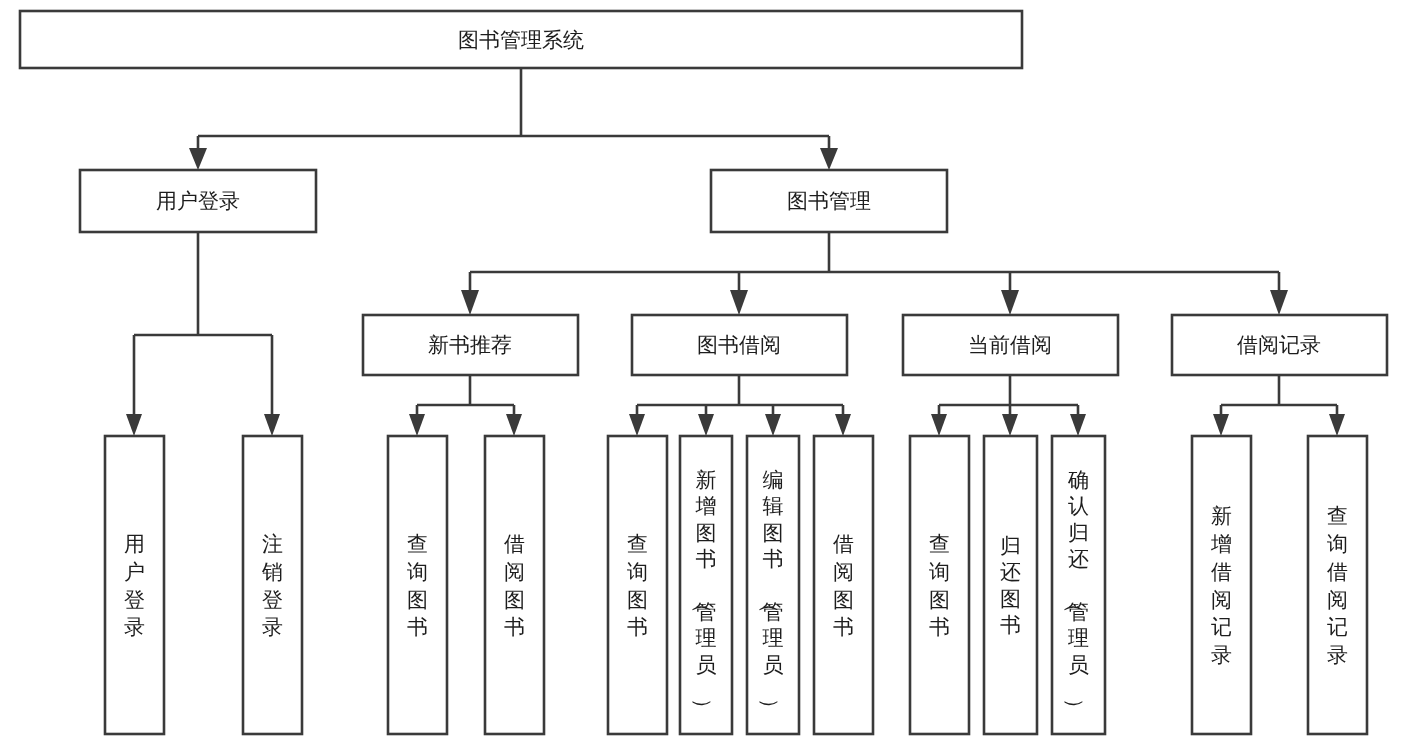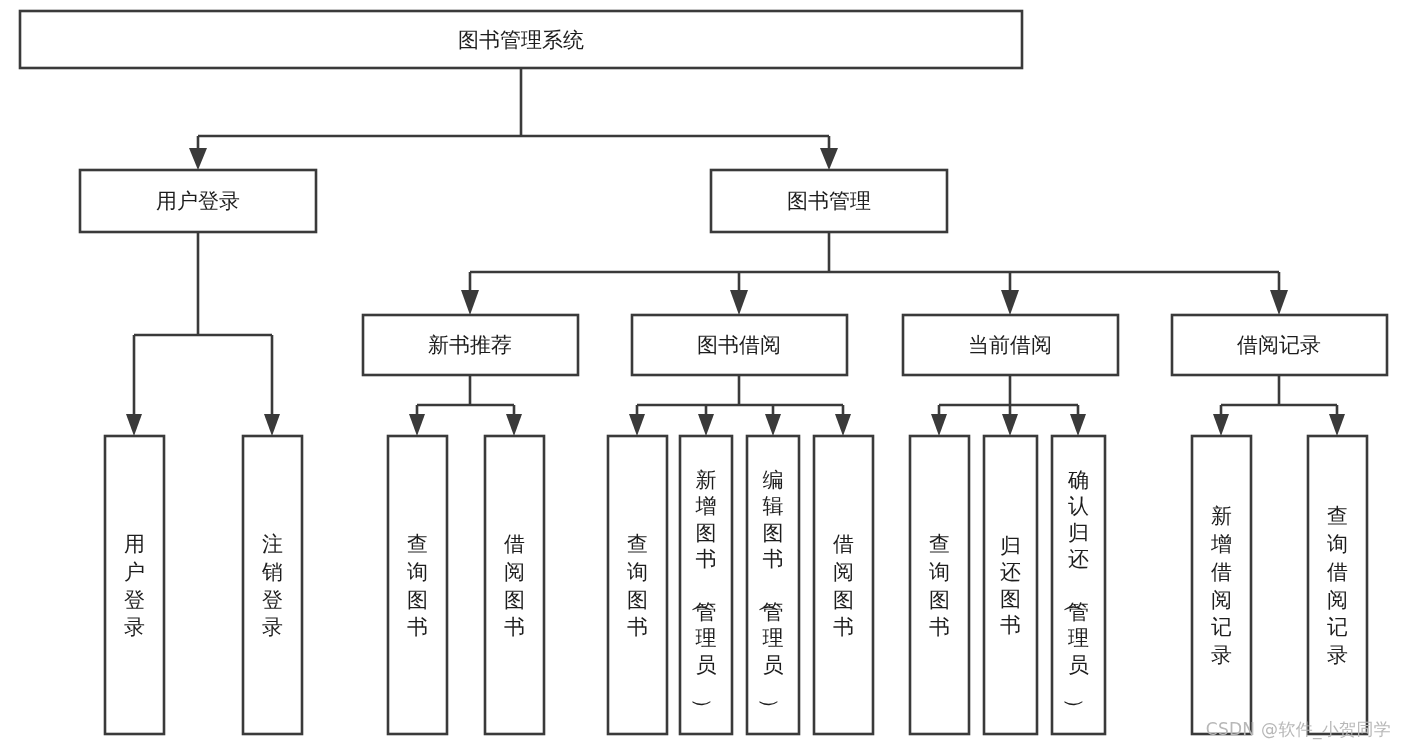--- a/index.html
+++ b/index.html
@@ -226,15 +226,14 @@
           <text class="node-label-vertical" x="1221.5" y="523.4616" font-size="21"><tspan x="1221.5" dy="0">新</tspan><tspan x="1221.5" dy="27.720000000000002">增</tspan><tspan x="1221.5" dy="27.720000000000002">借</tspan><tspan x="1221.5" dy="27.720000000000002">阅</tspan><tspan x="1221.5" dy="27.720000000000002">记</tspan><tspan x="1221.5" dy="27.720000000000002">录</tspan></text>
         </g>
         <g>
           <rect class="node-box" x="1308" y="436" width="59" height="298"></rect>
           <text class="node-label-vertical" x="1337.5" y="523.4616" font-size="21"><tspan x="1337.5" dy="0">查</tspan><tspan x="1337.5" dy="27.720000000000002">询</tspan><tspan x="1337.5" dy="27.720000000000002">借</tspan><tspan x="1337.5" dy="27.720000000000002">阅</tspan><tspan x="1337.5" dy="27.720000000000002">记</tspan><tspan x="1337.5" dy="27.720000000000002">录</tspan></text>
         </g>
       </g>
 
   </svg>
 
-  <div class="watermark">CSDN @软件_小贺同学</div>
 
 </div>
 
 </body></html>

